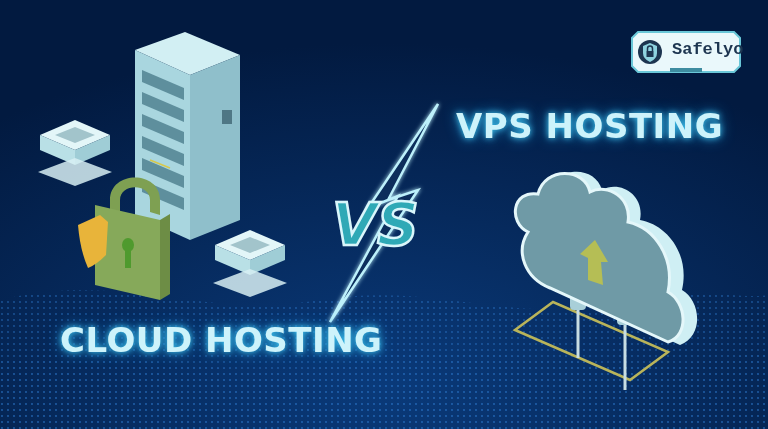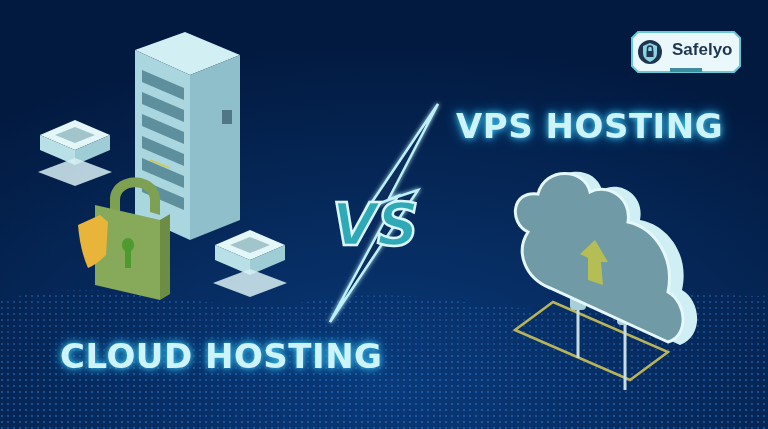--- a/index.html
+++ b/index.html
@@ -1,23 +1,23 @@
 <!DOCTYPE html>
 <html><head>
 <meta charset="utf-8">
 <style>
   html,body{margin:0;padding:0;}
   body{width:768px;height:429px;overflow:hidden;background:#021a40;position:relative;font-family:"DejaVu Sans","Liberation Sans",sans-serif;}
   .scene{position:absolute;inset:0;width:768px;height:429px;}
   .headline{position:absolute;color:#cdf3fb;font-weight:bold;letter-spacing:0.5px;
     text-shadow:0 0 6px #3fc6ee,0 0 14px #1f8fd1;white-space:nowrap;}
   .vps{left:456px;top:106px;font-size:34px;}
-  .cloud{left:12px;top:336px;font-size:34px;padding-left:48px;}
+  .cloud{left:12px;top:320px;font-size:34px;padding-left:48px;}
   .logo{position:absolute;left:630px;top:30px;width:112px;height:44px;}
-  .logo-text{position:absolute;left:672px;top:40px;font-size:17px;font-weight:bold;color:#1d3550;font-family:Liberation Sans, sans-serif;}
+  .logo-text{position:absolute;left:672px;top:40px;font-size:17px;font-weight:bold;color:#1d3550;font-family:Liberation Mono, monospace;}
 </style>
 </head>
 <body>
 
 <svg class="scene" viewBox="0 0 768 429" xmlns="http://www.w3.org/2000/svg">
   <defs>
     <radialGradient id="bgGlow" cx="0.5" cy="0.9" r="0.8">
       <stop offset="0" stop-color="#0a3a7a"></stop>
       <stop offset="1" stop-color="#021a40"></stop>
     </radialGradient>

